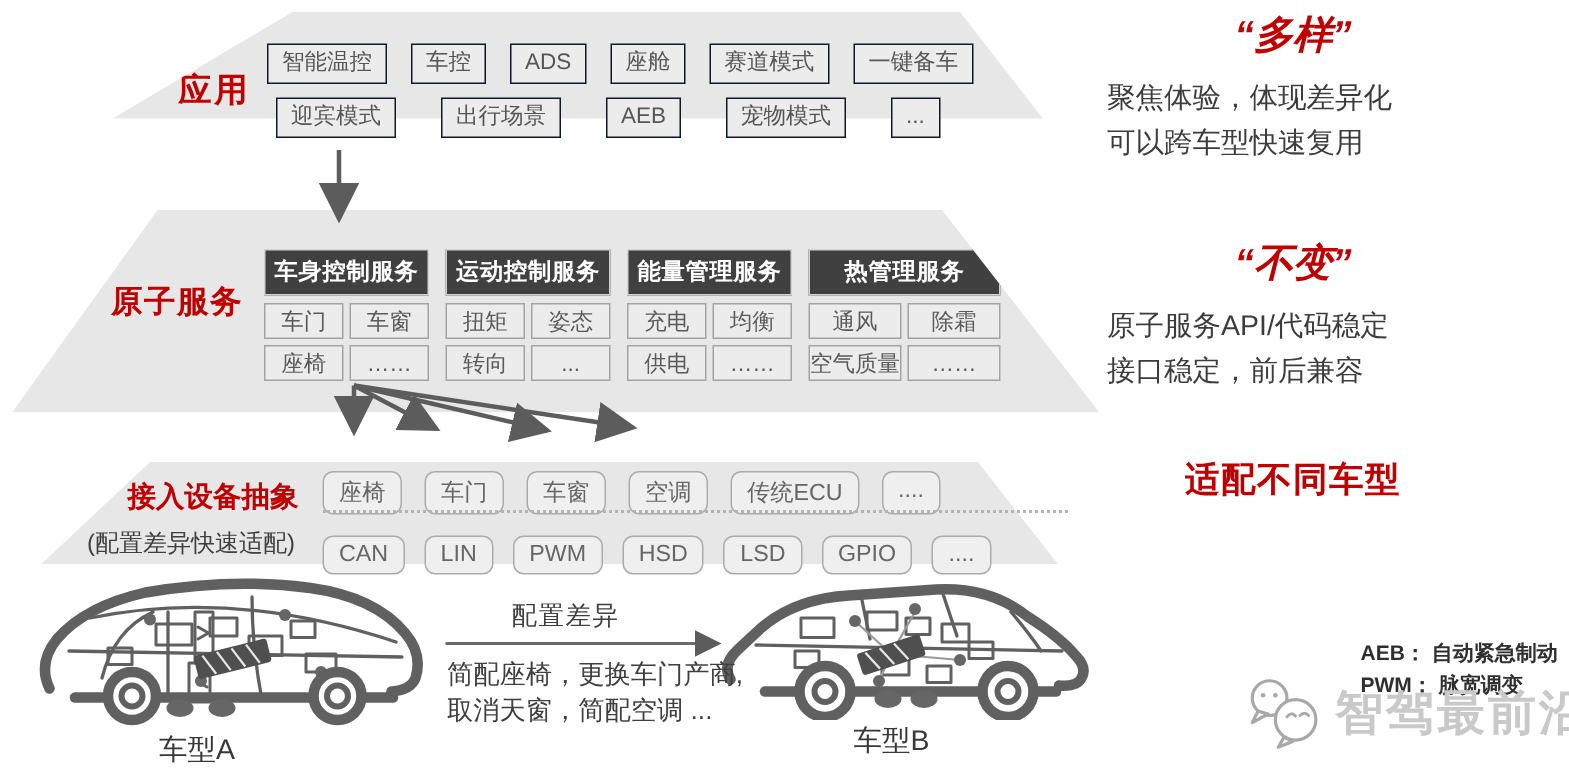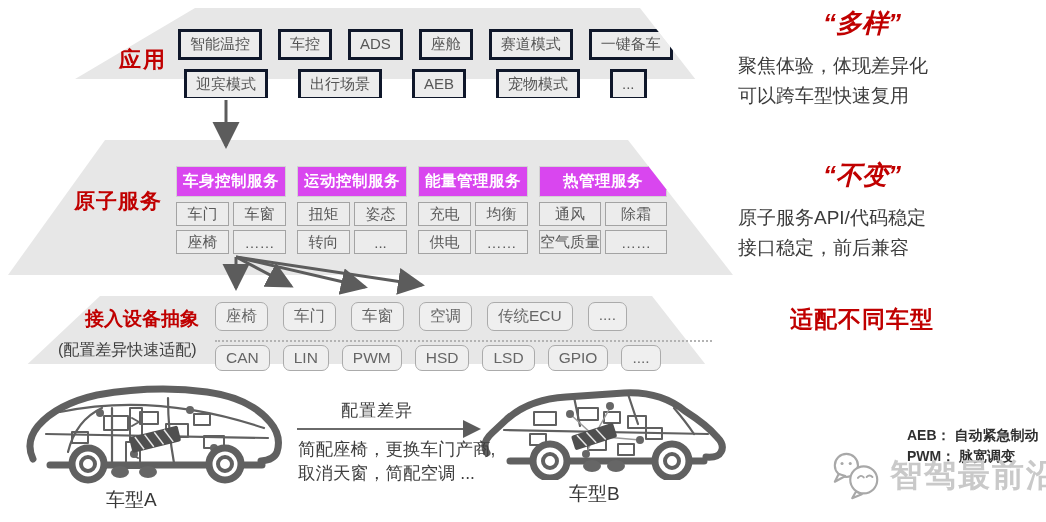--- a/index.html
+++ b/index.html
@@ -1,33 +1,33 @@
 <!DOCTYPE html>
 <html><head>
 <meta charset="utf-8">
 <style>
   html,body{margin:0;padding:0;background:#fff;}
   .page{position:relative;width:1046px;height:522px;background:#fff;overflow:hidden;
         font-family:"Liberation Sans","DejaVu Sans",sans-serif;}
   .trap{position:absolute;background:#e7e7e7;}
   .t1{left:43px;top:8px;width:667px;height:71px;clip-path:polygon(152px 0,597px 0,667px 90px,0 90px);}
   .t2{left:8px;top:140px;width:725px;height:135px;clip-path:polygon(97px 0,620px 0,725px 135px,0 135px);}
-  .t3{left:17px;top:296px;width:696px;height:68px;clip-path:polygon(83px 0,635px 0,696px 78px,0 78px);}
+  .t3{left:17px;top:308px;width:696px;height:68px;clip-path:polygon(83px 0,635px 0,696px 78px,0 78px);}
   .llabel{position:absolute;font-weight:bold;color:#c00000;}
   .l1{left:76px;top:37px;font-size:22px;letter-spacing:2px;}
   .l2{left:66px;top:47px;font-size:21px;letter-spacing:1px;}
   .l3{left:68px;top:10px;font-size:19px;}
   .subl{position:absolute;left:41px;top:44px;font-size:16px;color:#3f3f3f;}
   .boxrows{position:absolute;left:135px;top:21px;}
   .brow{display:flex;gap:16px;}
   .brow.second{gap:30px;margin-top:9px;margin-left:6px;}
-  .box{border:3px solid #0f172a;background:#ececec;color:#565656;font-size:15px;
+  .box{border:1px solid #0f172a;background:#ececec;color:#565656;font-size:15px;
        padding:3px 9px;line-height:1.25;white-space:nowrap;text-align:center;}
   .groups{position:absolute;left:168px;top:26px;display:flex;gap:11px;}
-  .ghead{background:#d946ef;border:1px solid #d2d2d2;color:#fff;font-weight:bold;font-size:15.5px;
+  .ghead{background:#404040;border:1px solid #d2d2d2;color:#fff;font-weight:bold;font-size:15.5px;
          padding:4px 6px;text-align:center;white-space:nowrap;letter-spacing:0.5px;}
   .ggrid{margin-top:5px;display:grid;grid-template-columns:repeat(2,minmax(0,1fr));gap:4px;}
   .cell{border:1px solid #a3a3a3;background:#ececec;color:#5a5a5a;font-size:15px;min-height:22px;
         display:flex;align-items:center;justify-content:center;overflow:visible;}
   .airtext{white-space:nowrap;flex:0 0 auto;}
   .devrow{position:absolute;display:flex;}
   .dr1{left:198px;top:6px;gap:15px;}
   .dr2{left:198px;top:49px;gap:13px;}
   .rbox{border:1px solid #ababab;border-radius:7px;background:#efefef;color:#666;
         font-size:15.5px;padding:3px 10px;white-space:nowrap;text-align:center;}

